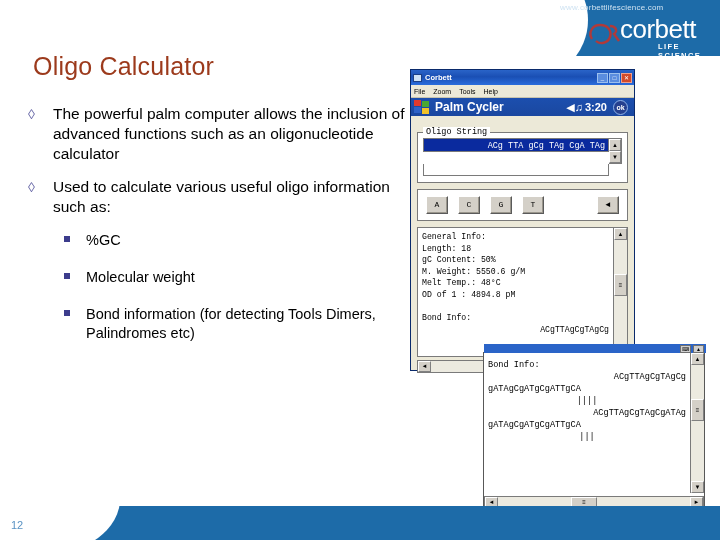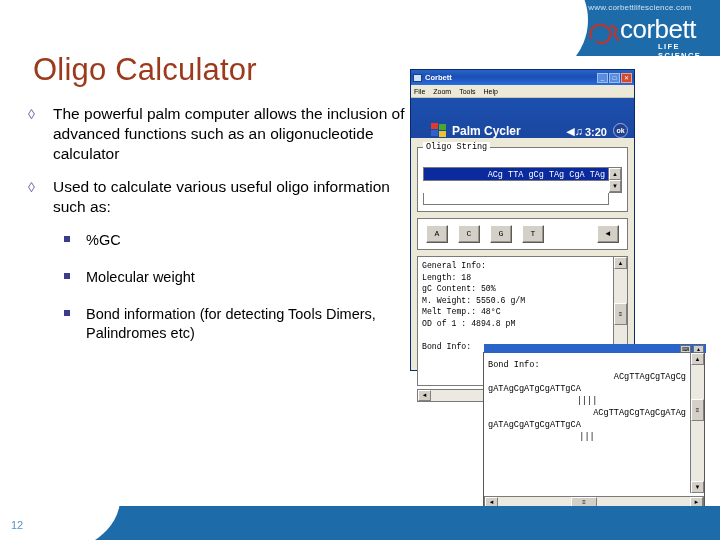--- a/index.html
+++ b/index.html
@@ -32,21 +32,21 @@
     width: 120px;
     height: 120px;
     background: #ffffff;
     border-radius: 50%;
   }
   .header-url {
     position: absolute;
     top: 3px;
     left: 560px;
     width: 160px;
-    text-align: center;
+    text-align: left;
     font-size: 8px;
     color: #cfe3f2;
     letter-spacing: .2px;
     white-space: nowrap;
   }
   .logo-wrap {
     position: absolute;
     top: 17px;
     left: 586px;
     width: 134px;
@@ -76,21 +76,21 @@
     font-weight: bold;
     color: #ffffff;
     letter-spacing: 1.4px;
   }
 
   
   .slide-title {
     position: absolute;
     left: 33px;
     top: 52px;
-    font-size: 31px;
+    font-size: 25px;
     color: #9c3a1c;
     letter-spacing: .2px;
   }
 
   
   .content {
     position: absolute;
     left: 24px;
     top: 104px;
     width: 390px;
@@ -196,25 +196,25 @@
     gap: 8px;
     border-bottom: 1px solid #c8c4ae;
   }
   .menubar span {
     font-size: 7px;
     color: #000000;
     white-space: nowrap;
   }
 
   .palmbar {
-    height: 40px;
+    height: 18px;
     background: linear-gradient(to bottom, #1c4fae 0%, #1a47a0 100%);
     display: flex;
-    align-items: flex-end;
-    padding: 0 6px 0 20px;
+    align-items: center;
+    padding: 0 6px 0 3px;
     box-sizing: border-box;
   }
   .palm-logo {
     width: 16px; height: 15px;
     margin-right: 5px;
     position: relative;
   }
   .palm-logo i {
     position: absolute;
     width: 7px; height: 6px;
@@ -251,24 +251,24 @@
     line-height: 14px;
     box-sizing: border-box;
   }
 
   .win1-body {
     padding: 4px 6px 0 6px;
     box-sizing: border-box;
   }
   .fieldset {
     border: 1px solid #7a7a7a;
-    padding: 19px 5px 6px 5px;
+    padding: 5px 5px 6px 5px;
     position: relative;
     background: #ffffff;
-    margin-top: 5px;
+    margin-top: 12px;
   }
   .fieldset > .legend {
     position: absolute;
     top: -6px;
     left: 5px;
     background: #ffffff;
     padding: 0 3px;
     font-family: "Liberation Mono", monospace;
     font-size: 8.5px;
     color: #000000;

